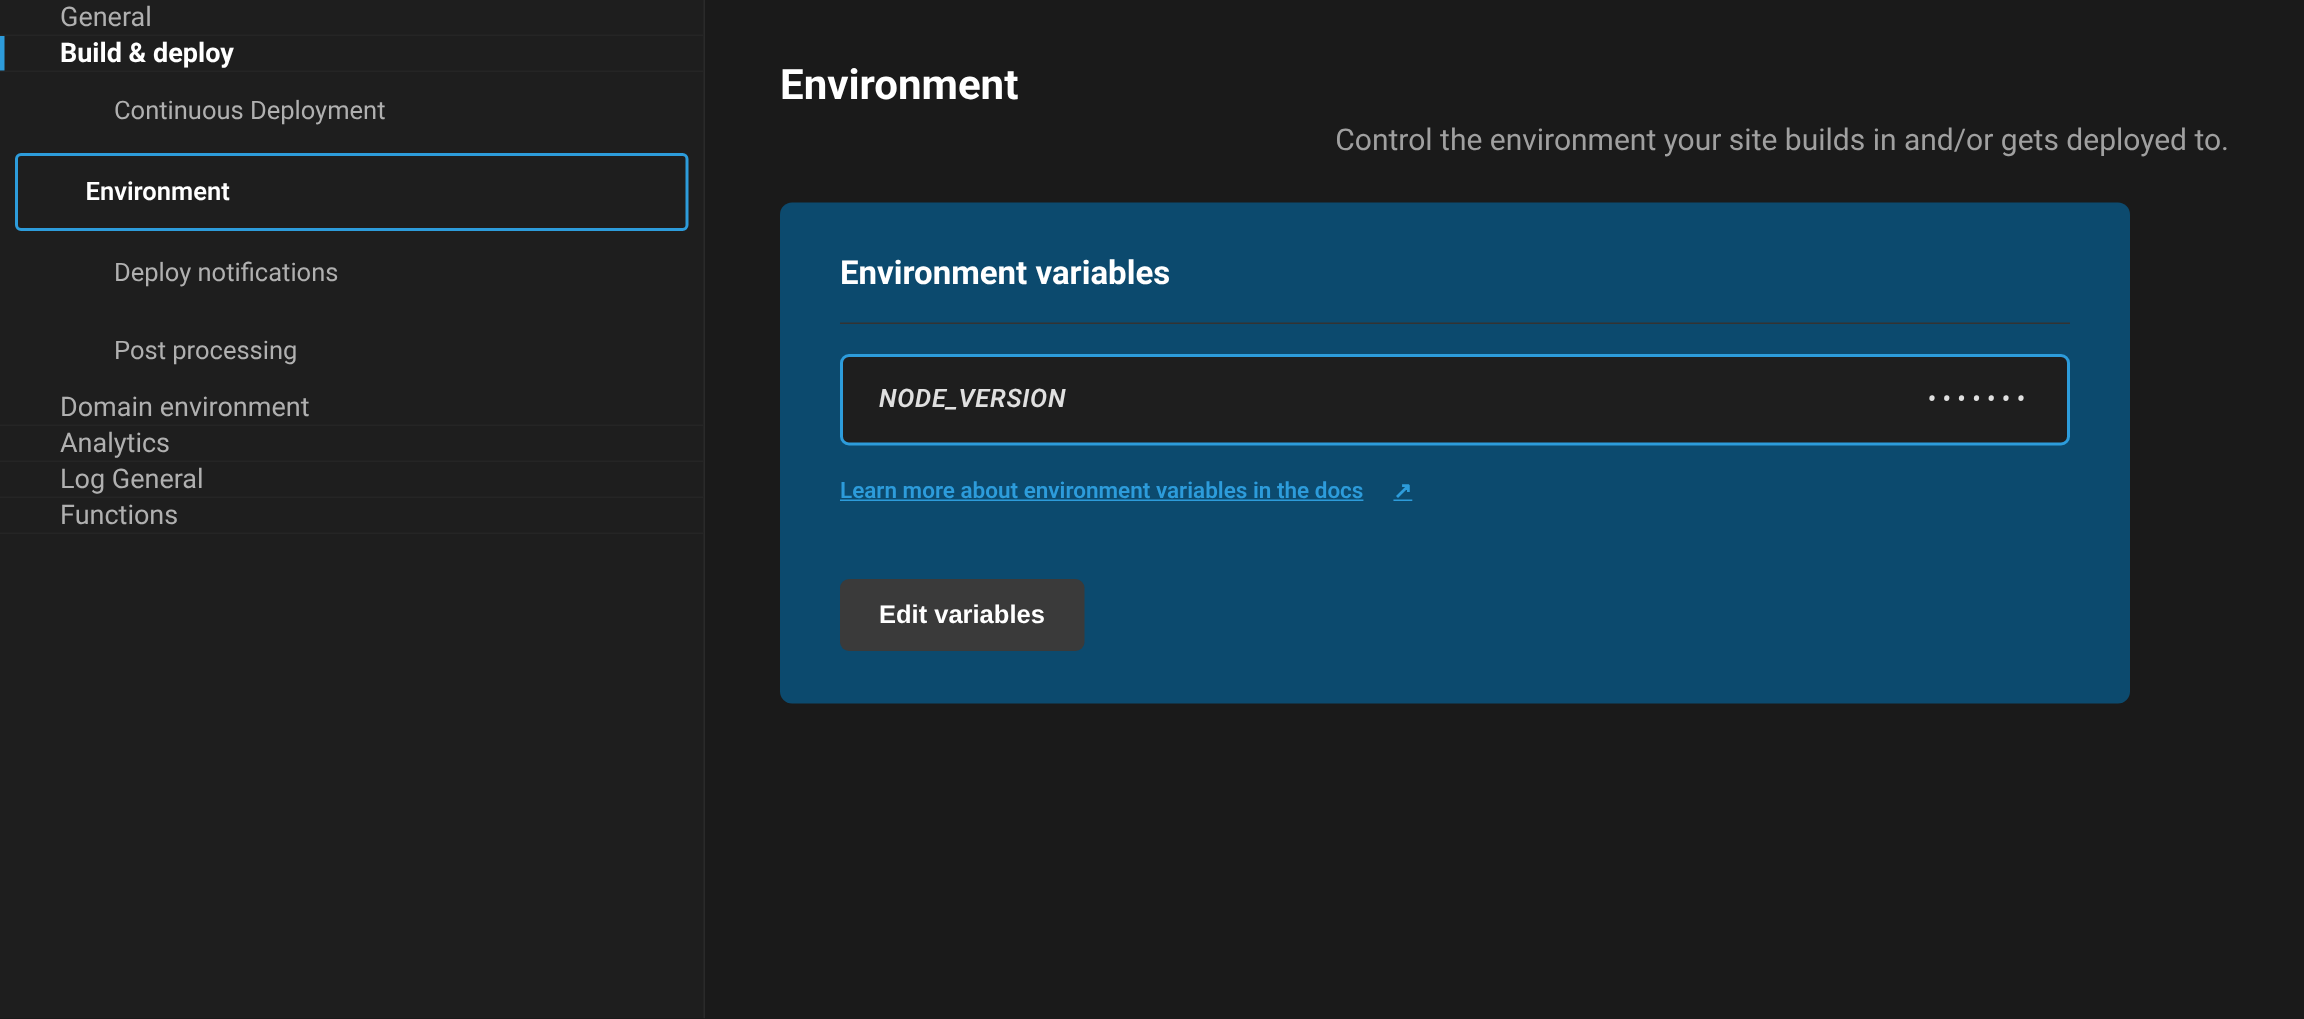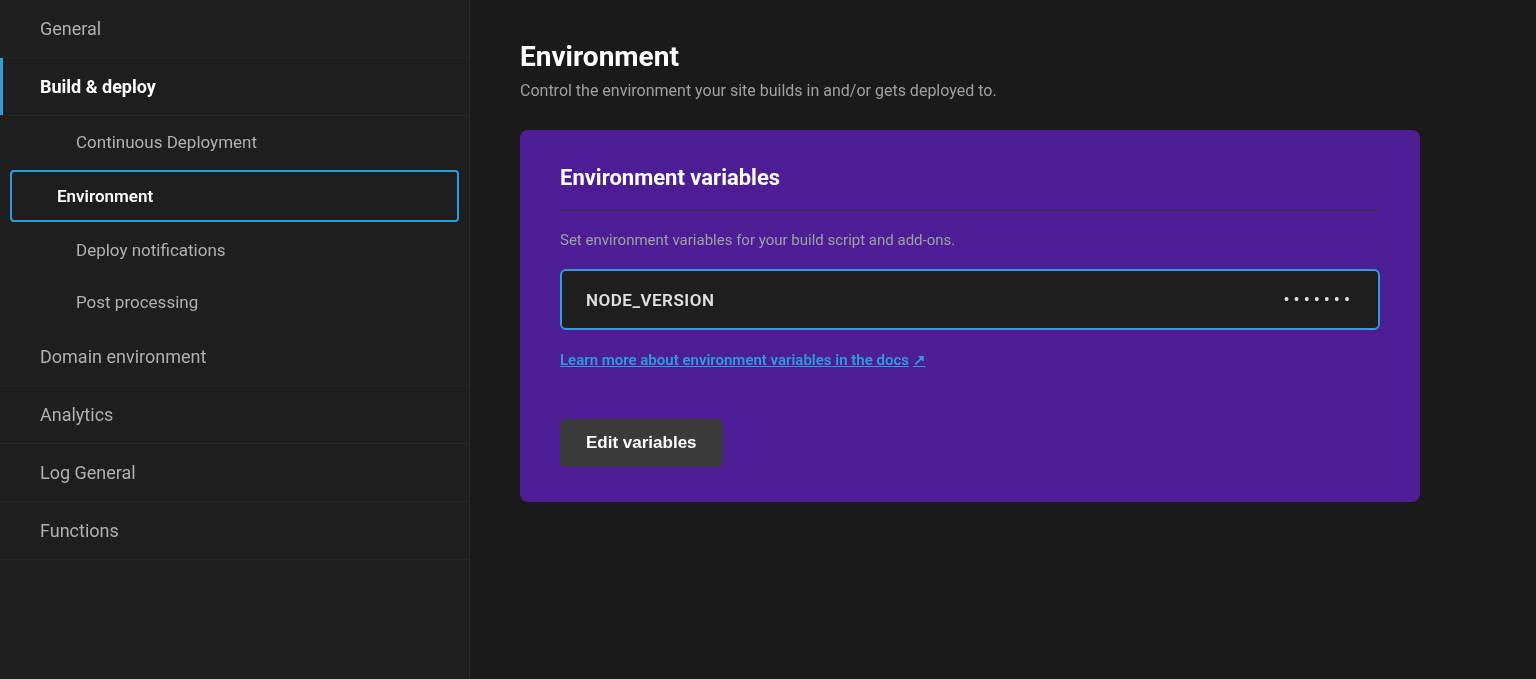--- a/index.html
+++ b/index.html
@@ -21,21 +21,21 @@
     .sidebar {
       width: 470px;
       background-color: #1e1e1e;
       height: 679px;
       border-right: 1px solid #2a2a2a;
       flex-shrink: 0;
       overflow-y: auto;
     }
 
     .sidebar-item {
-      padding: 18px 40px;
+      padding: 1px 40px;
       cursor: pointer;
       font-size: 18px;
       color: #b0b0b0;
       border-bottom: 1px solid #252525;
       display: flex;
       align-items: center;
       position: relative;
     }
 
     .sidebar-item.active-parent {
@@ -81,27 +81,28 @@
     }
 
     .page-title {
       font-size: 28px;
       font-weight: 700;
       color: #ffffff;
       margin-bottom: 8px;
     }
 
     .page-subtitle {
-      font-size: 16px;
+      font-size: 20px;
       color: #a0a0a0;
       margin-bottom: 30px;
+      text-align: right;
     }
 
     .card {
-      background-color: #4c1d95;
+      background-color: #0c4a6e;
       border-radius: 8px;
       padding: 35px 40px;
       max-width: 900px;
     }
 
     .card-title {
       font-size: 22px;
       font-weight: 700;
       color: #ffffff;
       margin-bottom: 6px;
@@ -117,24 +118,24 @@
       font-size: 15px;
       color: #a0a0a0;
       margin-bottom: 20px;
     }
 
     .env-var-row {
       border: 2px solid #2d9cdb;
       border-radius: 6px;
       padding: 18px 24px;
       display: flex;
-      align-items: center;
       justify-content: space-between;
       margin-bottom: 20px;
       background-color: #1e1e1e;
+      font-style: italic;
     }
 
     .env-var-key {
       font-size: 17px;
       font-weight: 600;
       color: #e0e0e0;
       letter-spacing: 0.5px;
     }
 
     .env-var-value {
@@ -145,21 +146,21 @@
 
     .docs-link {
       color: #2d9cdb;
       font-size: 15px;
       font-weight: 600;
       text-decoration: underline;
       cursor: pointer;
       margin-bottom: 25px;
       display: inline-flex;
       align-items: center;
-      gap: 4px;
+      gap: 20px;
     }
 
     .edit-button {
       background-color: #3a3a3a;
       color: #ffffff;
       border: none;
       border-radius: 6px;
       padding: 14px 26px;
       font-size: 17px;
       font-weight: 700;
@@ -217,21 +218,20 @@
   </div>
 </nav>
 
 <main class="main-content">
   <h1 class="page-title">Environment</h1>
   <p class="page-subtitle">Control the environment your site builds in and/or gets deployed to.</p>
 
   <div class="card">
     <h2 class="card-title">Environment variables</h2>
     <hr class="card-divider">
-    <p class="card-description">Set environment variables for your build script and add-ons.</p>
 
     <div class="env-var-row">
       <span class="env-var-key">NODE_VERSION</span>
       <span class="env-var-value">•••••••</span>
     </div>
 
     <div class="docs-link-container">
       <a class="docs-link">
         <span>Learn more about environment variables in the docs</span>
         <span>↗</span>

